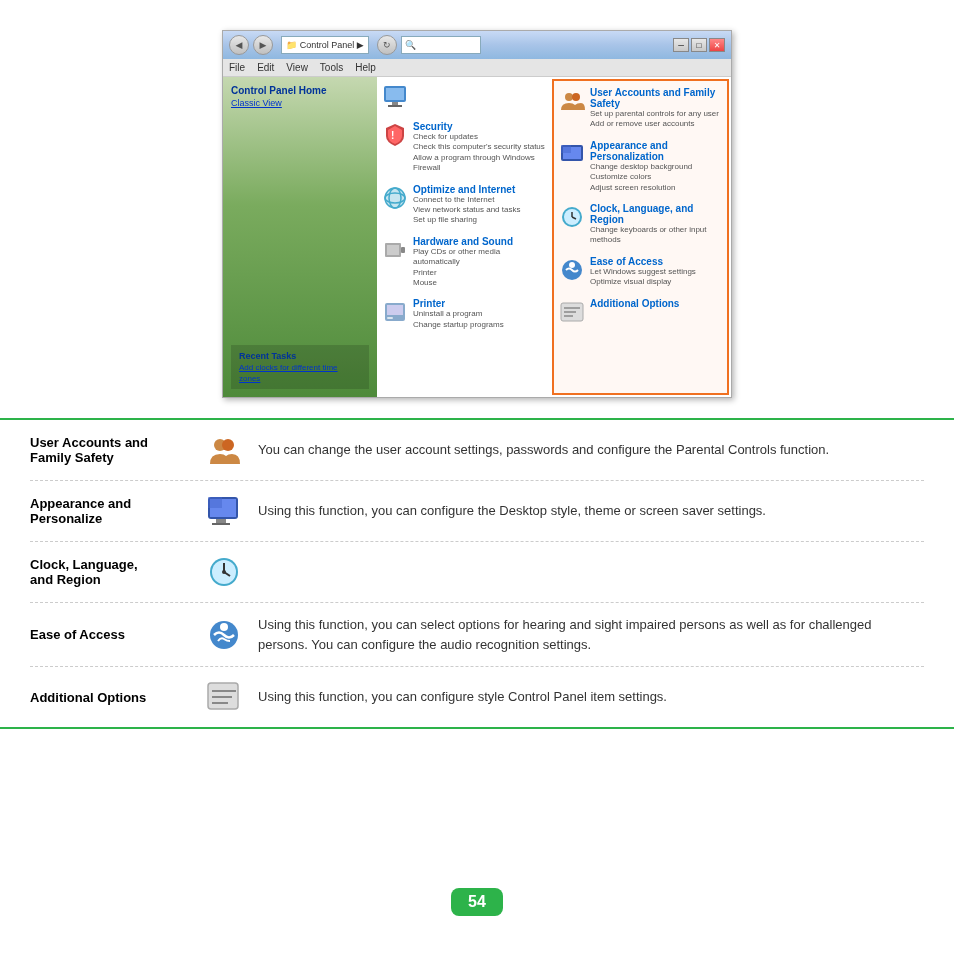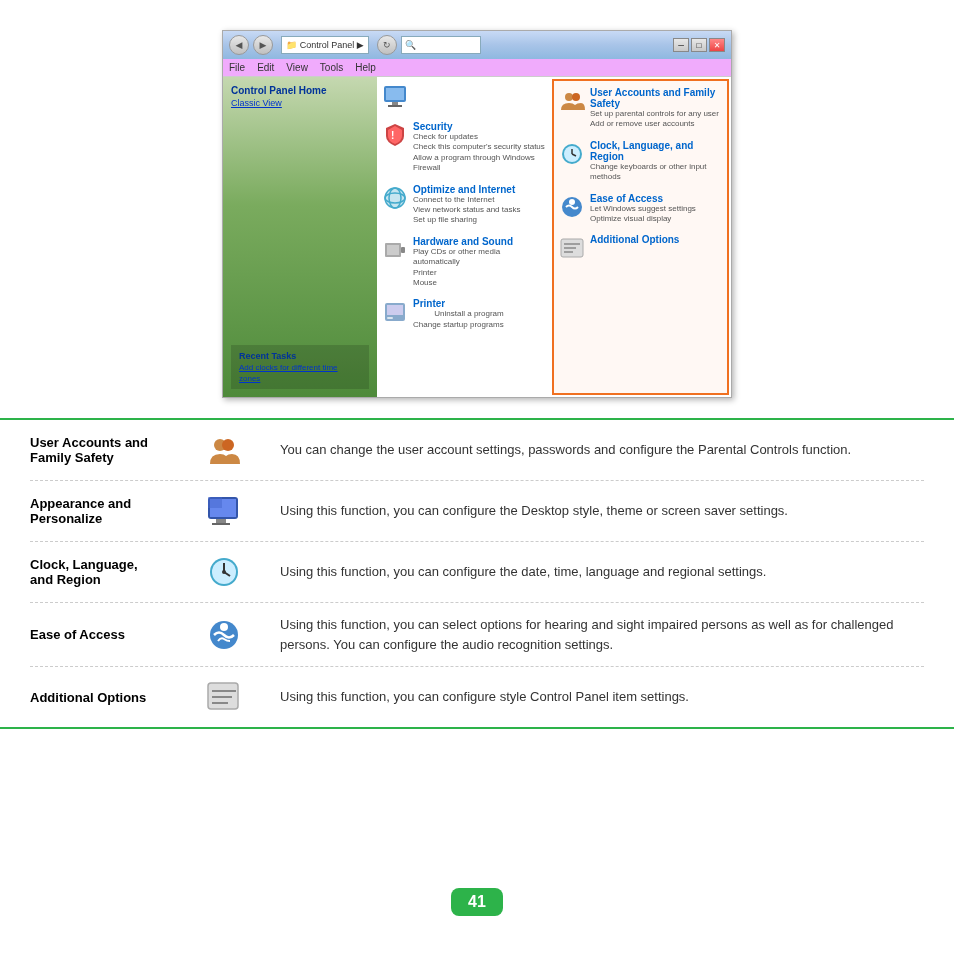--- a/index.html
+++ b/index.html
@@ -100,21 +100,21 @@
       border: 1px solid #888;
       background: linear-gradient(to bottom, #e8e8e8, #c8c8c8);
       font-size: 8px;
       display: flex; align-items: center; justify-content: center;
       cursor: pointer;
     }
     .win-ctrl-btn.close { background: linear-gradient(to bottom, #f88, #e44); color: #fff; }
 
     
     .win-menubar {
-      background: #f0abfc;
+      background: #e5e5e5;
       height: 18px;
       display: flex;
       align-items: center;
       padding: 0 6px;
       gap: 12px;
       border-bottom: 1px solid #ccc;
       font-size: 10px;
       color: #333;
     }
 
@@ -217,21 +217,20 @@
       width: 36px; height: 36px;
       flex-shrink: 0;
       display: flex; align-items: center; justify-content: center;
       font-size: 26px;
     }
     .info-desc {
       flex: 1;
       font-size: 13px;
       color: #333;
       line-height: 1.5;
-      margin-left: 22px;
     }
 
     .win-sidebar-inner { position: relative; height: 100%; }
     .win-sidebar-bottom {
       position: absolute;
       bottom: 0; left: 0; right: 0;
       padding: 6px 8px;
       background: rgba(0,0,0,0.15);
     }
   </style>
@@ -349,21 +348,21 @@
         <div class="cp-item">
           <div class="cp-icon">
             <svg width="26" height="26">
               <rect x="3" y="4" width="20" height="18" rx="2" fill="#88aacc"></rect>
               <rect x="5" y="6" width="16" height="10" fill="#cce"></rect>
               <rect x="5" y="18" width="6" height="2" rx="1" fill="#fff" opacity="0.7"></rect>
             </svg>
           </div>
           <div class="cp-text">
             <div class="cp-title">Printer</div>
-            <div class="cp-desc" style="white-space:pre-line;text-align:right;">Uninstall a program
+            <div class="cp-desc" style="white-space:pre-line;">Uninstall a program
 Change startup programs</div>
           </div>
         </div>
       </div>
 
       <div class="win-col-right">
 
         <div class="cp-item">
           <div class="cp-icon">
             <svg width="26" height="26">
@@ -372,20 +371,35 @@
               <path d="M2 22 Q2 15 10 15 Q14 15 16 17 Q18 15 22 15 Q26 15 26 22" fill="#cc8844"></path>
             </svg>
           </div>
           <div class="cp-text">
             <div class="cp-title">User Accounts and Family Safety</div>
             <div class="cp-desc" style="white-space:pre-line;">Set up parental controls for any user
 Add or remove user accounts</div>
           </div>
         </div>
 
+        <div class="cp-item">
+          <div class="cp-icon">
+            <svg width="26" height="26">
+              <rect x="2" y="4" width="22" height="16" rx="2" fill="#3355aa"></rect>
+              <rect x="4" y="6" width="18" height="12" fill="#6688ee"></rect>
+              <rect x="2" y="4" width="10" height="8" fill="#4466cc" opacity="0.5"></rect>
+            </svg>
+          </div>
+          <div class="cp-text">
+            <div class="cp-title">Appearance and Personalization</div>
+            <div class="cp-desc" style="white-space:pre-line;">Change desktop background
+Customize colors
+Adjust screen resolution</div>
+          </div>
+        </div>
 
         <div class="cp-item">
           <div class="cp-icon">
             <svg width="26" height="26">
               <circle cx="13" cy="13" r="10" fill="#44aacc"></circle>
               <circle cx="13" cy="13" r="8" fill="#cceeff"></circle>
               <line x1="13" y1="8" x2="13" y2="13" stroke="#333" stroke-width="1.5"></line>
               <line x1="13" y1="13" x2="17" y2="15" stroke="#333" stroke-width="1.5"></line>
             </svg>
           </div>
@@ -463,21 +477,20 @@
 and Region</div>
     <div class="info-icon">
       <svg width="36" height="36">
         <circle cx="18" cy="18" r="14" fill="#44aacc"></circle>
         <circle cx="18" cy="18" r="12" fill="#cceeff"></circle>
         <line x1="18" y1="9" x2="18" y2="18" stroke="#333" stroke-width="2"></line>
         <line x1="18" y1="18" x2="24" y2="22" stroke="#333" stroke-width="2"></line>
         <circle cx="18" cy="18" r="2" fill="#333"></circle>
       </svg>
     </div>
-    <div class="info-desc">Using this function, you can configure the date, time, language and regional settings.</div>
   </div>
 
   <div class="info-row">
     <div class="info-label">Ease of Access</div>
     <div class="info-icon">
       <svg width="36" height="36">
         <circle cx="18" cy="18" r="14" fill="#4488cc"></circle>
         <circle cx="18" cy="10" r="4" fill="white"></circle>
         <path d="M8 18 Q13 13 18 18 Q23 23 28 18" stroke="white" stroke-width="2.5" fill="none"></path>
         <path d="M12 24 Q15 20 18 22 Q21 24 24 24" stroke="white" stroke-width="2" fill="none"></path>
@@ -494,13 +507,13 @@
         <line x1="6" y1="12" x2="30" y2="12" stroke="#888" stroke-width="2"></line>
         <line x1="6" y1="18" x2="26" y2="18" stroke="#888" stroke-width="2"></line>
         <line x1="6" y1="24" x2="22" y2="24" stroke="#888" stroke-width="2"></line>
       </svg>
     </div>
     <div class="info-desc">Using this function, you can configure style Control Panel item settings.</div>
   </div>
 
 </div>
 
-<div class="page-badge">41</div>
+<div class="page-badge">54</div>
 
 </body></html>

